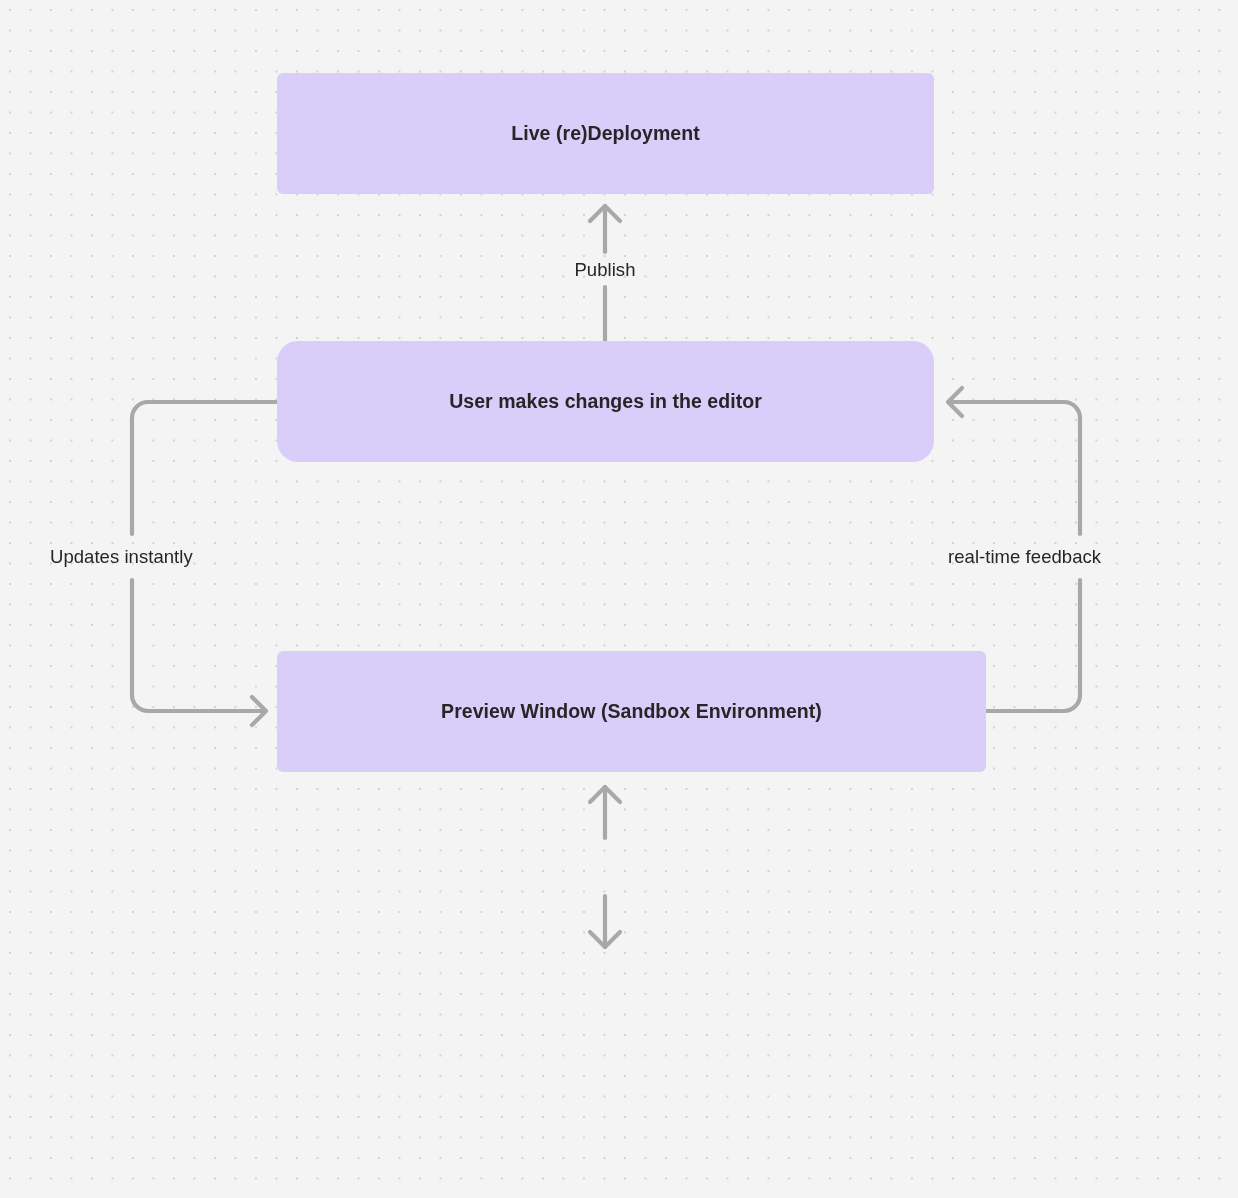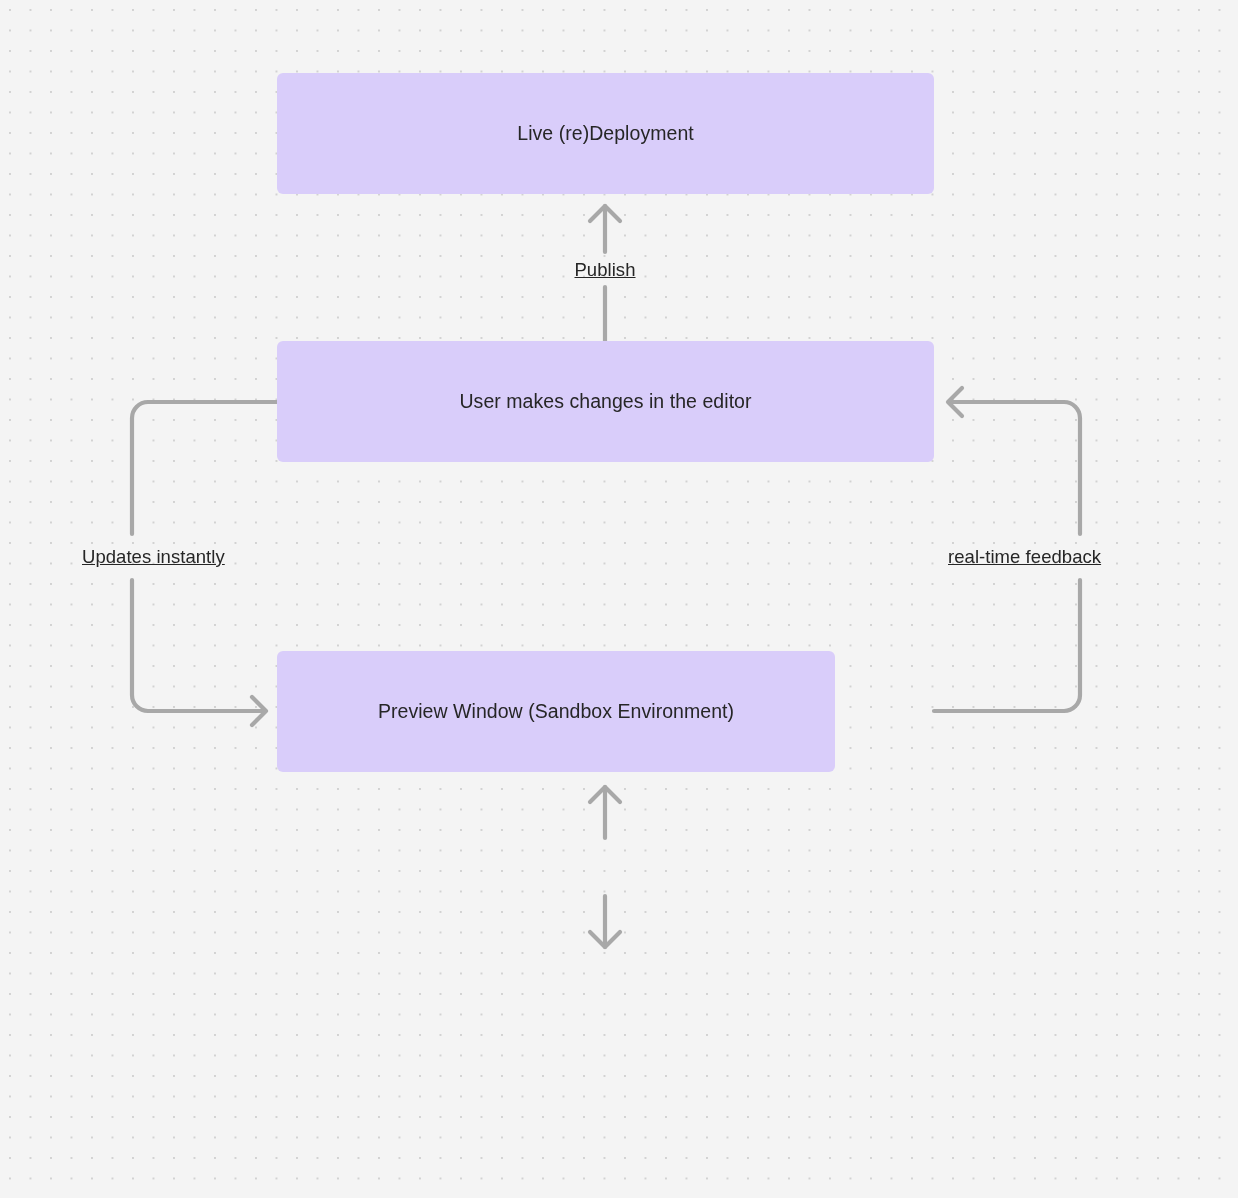--- a/index.html
+++ b/index.html
@@ -36,30 +36,30 @@
     box-sizing: border-box;
     color: #262626;
     font-size: 19.5px;
     font-family: "Liberation Sans", sans-serif;
     letter-spacing: 0.05px;
     line-height: 1.2;
     text-align: center;
   }
   .node-label {
     display: block;
+    font-weight: bold;
   }
   .edge-label {
     position: absolute;
     color: #262626;
     font-size: 18.5px;
     font-family: "Liberation Sans", sans-serif;
     line-height: 1.2;
     white-space: nowrap;
     letter-spacing: 0.05px;
-    text-decoration: underline;
   }
   .edge-label.center {
     transform: translateX(-50%);
   }
 </style>
 </head>
 <body>
 
 <div id="canvas">
 
@@ -91,29 +91,29 @@
         <path d="M 590 932 L 605 947 L 620 932"></path>
       </g>
 
     </g>
   </svg>
 
   <div class="node" style="left:277px; top:73px; width:657px; height:121px;">
     <span class="node-label">Live (re)Deployment</span>
   </div>
 
-  <div class="node" style="left:277px; top:341px; width:657px; height:121px;">
+  <div class="node" style="left:277px; top:341px; width:657px; height:121px;border-radius:21px;">
     <span class="node-label">User makes changes in the editor</span>
   </div>
 
-  <div class="node" style="left:277px; top:651px; width:558px; height:121px;">
+  <div class="node" style="left:277px; top:651px; width:709px; height:121px;">
     <span class="node-label">Preview Window (Sandbox Environment)</span>
   </div>
 
 
   <div class="edge-label center" style="left:605px; top:259px;">Publish</div>
 
-  <div class="edge-label" style="left:50px; top:546px;margin-left:32px;">Updates instantly</div>
+  <div class="edge-label" style="left:50px; top:546px;">Updates instantly</div>
 
   <div class="edge-label" style="left:948px; top:546px;">real-time feedback</div>
 
 
 </div>
 
 </body></html>

